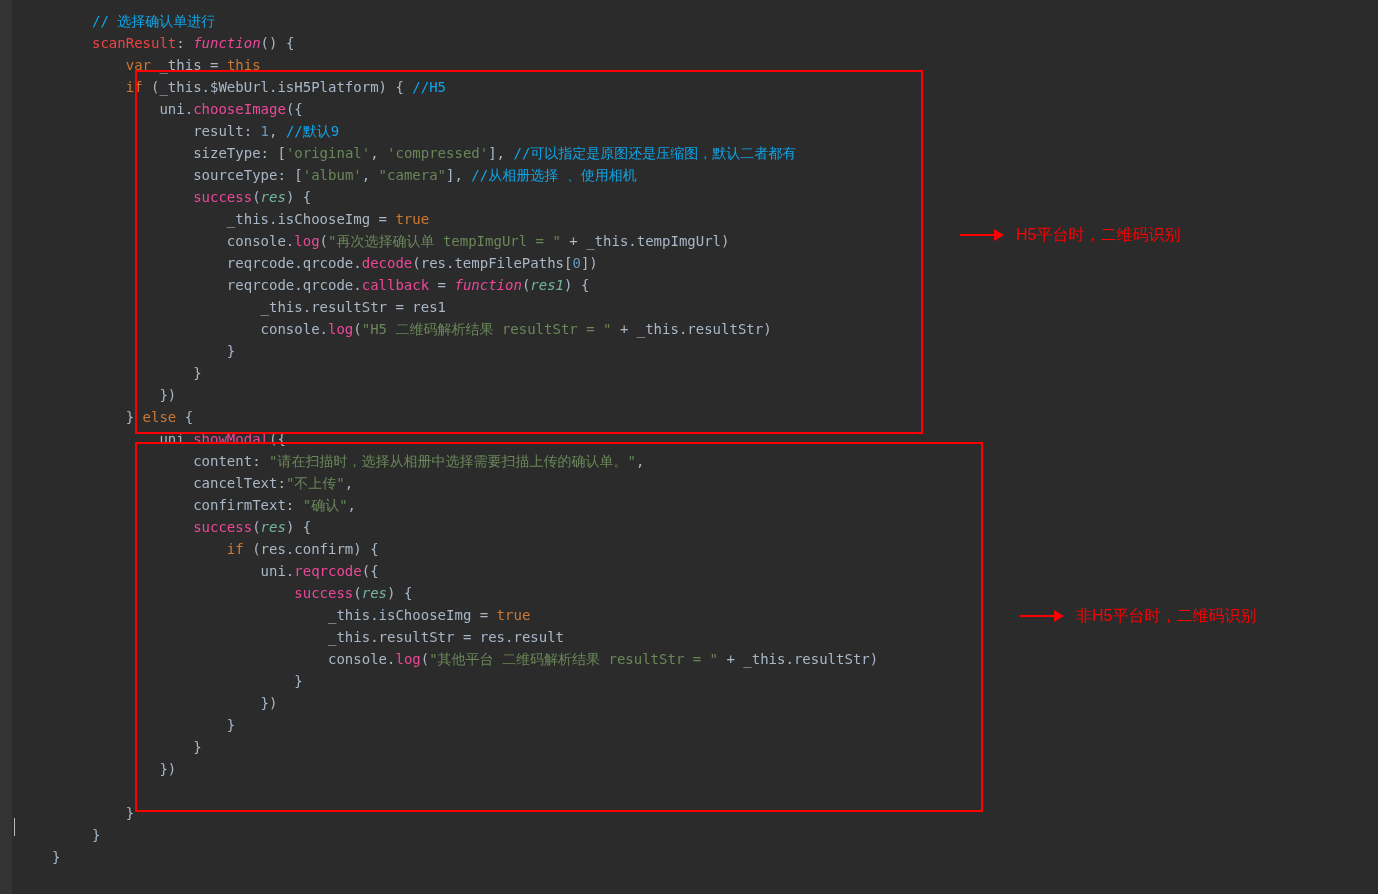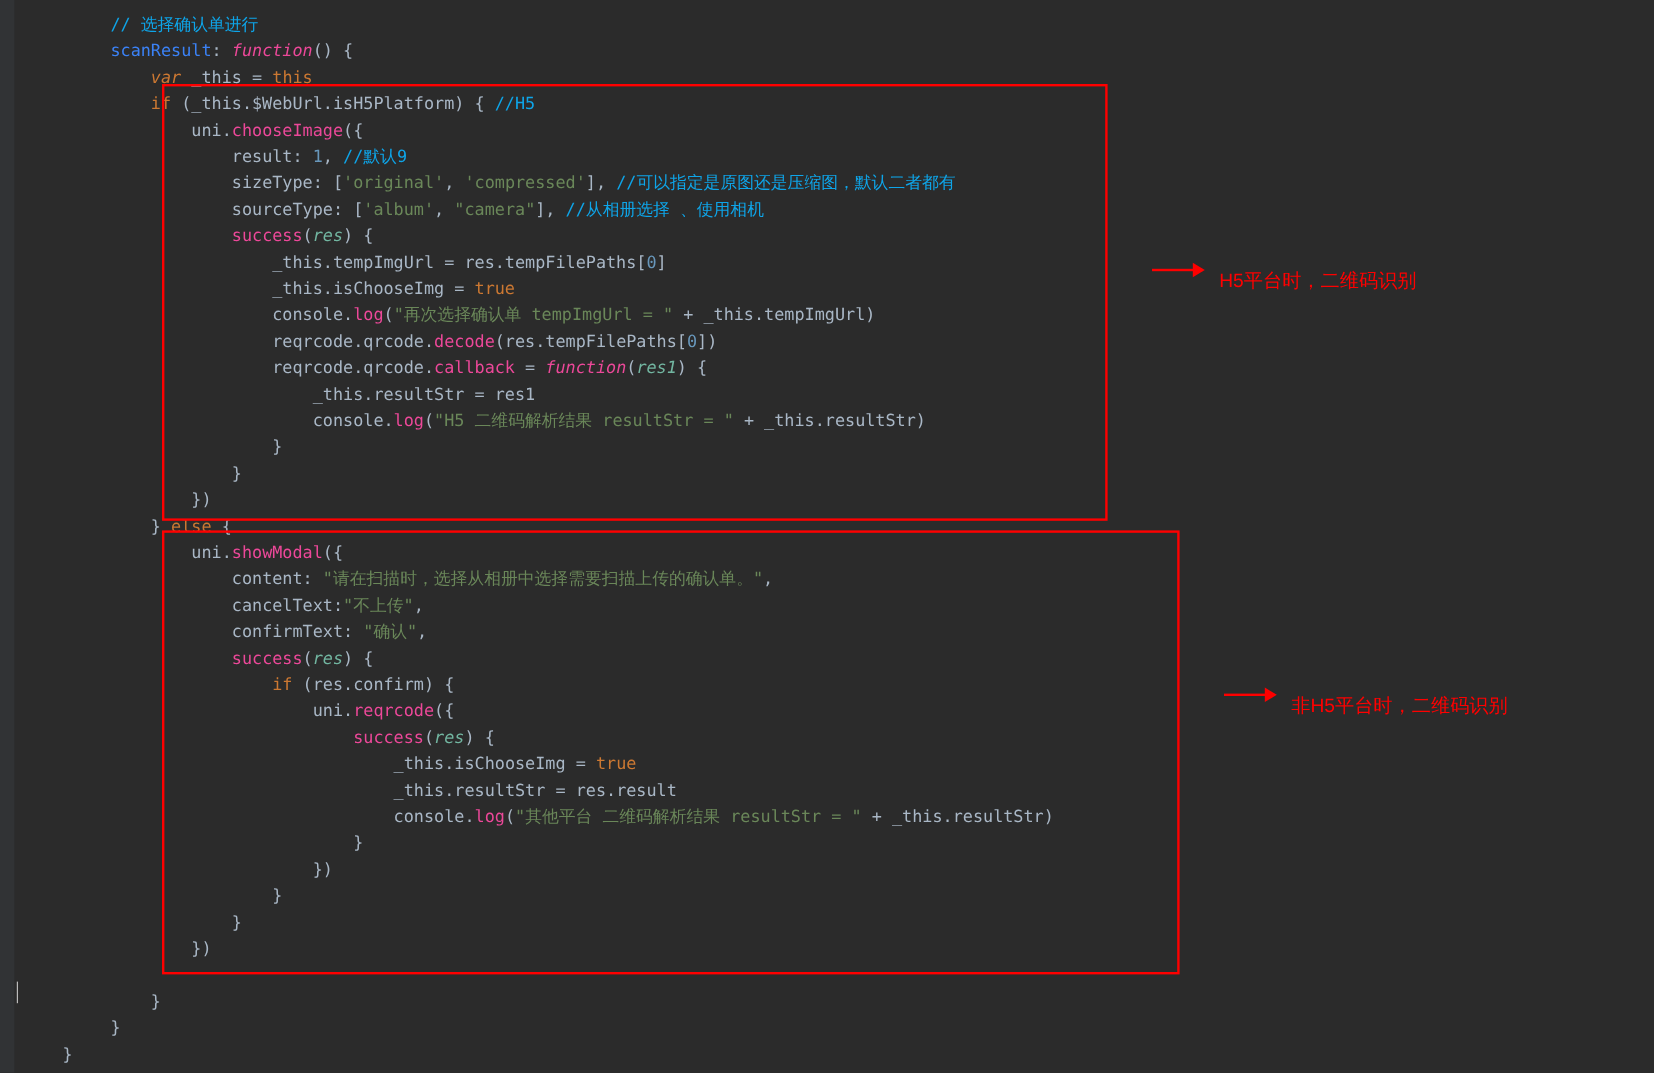--- a/index.html
+++ b/index.html
@@ -28,27 +28,27 @@
   top: 0;
   padding: 10px 0 0 0;
 }
 .line {
   white-space: pre;
   padding-left: 80px;
 }
 .tok-comment { color: #0ea5e9; }
 .tok-keyword { color: #ec4899; font-style: italic; }
 .tok-var { color: #cc7832; }
-.tok-prop { color: #3b82f6; }
+.tok-prop { color: #ef4444; }
 .tok-func { color: #ec4899; }
 .tok-string { color: #6a8759; }
 .tok-num { color: #6897bb; }
 .tok-param { color: #72b6a1; font-style: italic; }
 .tok-true { color: #cc7832; text-align: right; }
-.tok-italic { font-style: italic; }
+.tok-italic { }
 
 .box1 {
   position: absolute;
   left: 135px;
   top: 70px;
   width: 788px;
   height: 364px;
   border: 2px solid #ff0000;
   pointer-events: none;
 }
@@ -60,24 +60,24 @@
   height: 370px;
   border: 2px solid #ff0000;
   pointer-events: none;
 }
 .annot {
   position: absolute;
   color: #ff0000;
   font-size: 16px;
   font-family: 'Microsoft YaHei', sans-serif;
   display: flex;
-  align-items: flex-start;
+  align-items: center;
 }
 .annot1 { left: 960px; top: 224px; }
-.annot2 { left: 1020px; top: 578px; }
+.annot2 { left: 1020px; top: 605px; }
 .arrow {
   width: 42px;
   height: 2px;
   background: #ff0000;
   position: relative;
   margin-right: 14px;
 }
 .arrow::after {
   content: '';
   position: absolute;
@@ -104,21 +104,20 @@
 <div class="code-area">
 <div class="line"><span class="tok-comment">// 选择确认单进行</span></div>
 <div class="line"><span class="tok-prop">scanResult</span><span>: </span><span class="tok-keyword">function</span><span>() {</span></div>
 <div class="line">    <span class="tok-var tok-italic">var</span><span> _this </span><span>=</span><span class="tok-var"> this</span></div>
 <div class="line">    <span class="tok-var">if</span><span> (_this.$WebUrl.isH5Platform) { </span><span class="tok-comment">//H5</span></div>
 <div class="line">        <span>uni.</span><span class="tok-func">chooseImage</span><span>({</span></div>
 <div class="line">            <span>result: </span><span class="tok-num">1</span><span>, </span><span class="tok-comment">//默认9</span></div>
 <div class="line">            <span>sizeType: [</span><span class="tok-string">'original'</span><span>, </span><span class="tok-string">'compressed'</span><span>], </span><span class="tok-comment">//可以指定是原图还是压缩图，默认二者都有</span></div>
 <div class="line">            <span>sourceType: [</span><span class="tok-string">'album'</span><span>, </span><span class="tok-string">"camera"</span><span>], </span><span class="tok-comment">//从相册选择 、使用相机</span></div>
 <div class="line">            <span class="tok-func">success</span><span>(</span><span class="tok-param">res</span><span>) {</span></div>
-<div class="line">                <span>_this.tempImgUrl = res.tempFilePaths[</span><span class="tok-num">0</span><span>]</span></div>
 <div class="line">                <span>_this.isChooseImg = </span><span class="tok-true">true</span></div>
 <div class="line">                <span>console.</span><span class="tok-func">log</span><span>(</span><span class="tok-string">"再次选择确认单 tempImgUrl = "</span><span> + _this.tempImgUrl)</span></div>
 <div class="line">                <span>reqrcode.qrcode.</span><span class="tok-func">decode</span><span>(res.tempFilePaths[</span><span class="tok-num">0</span><span>])</span></div>
 <div class="line">                <span>reqrcode.qrcode.</span><span class="tok-func">callback</span><span> = </span><span class="tok-keyword">function</span><span>(</span><span class="tok-param">res1</span><span>) {</span></div>
 <div class="line">                    <span>_this.resultStr = res1</span></div>
 <div class="line">                    <span>console.</span><span class="tok-func">log</span><span>(</span><span class="tok-string">"H5 二维码解析结果 resultStr = "</span><span> + _this.resultStr)</span></div>
 <div class="line">                <span>}</span></div>
 <div class="line">            <span>}</span></div>
 <div class="line">        <span>})</span></div>
 <div class="line">    <span>} </span><span class="tok-var">else</span><span> {</span></div>

